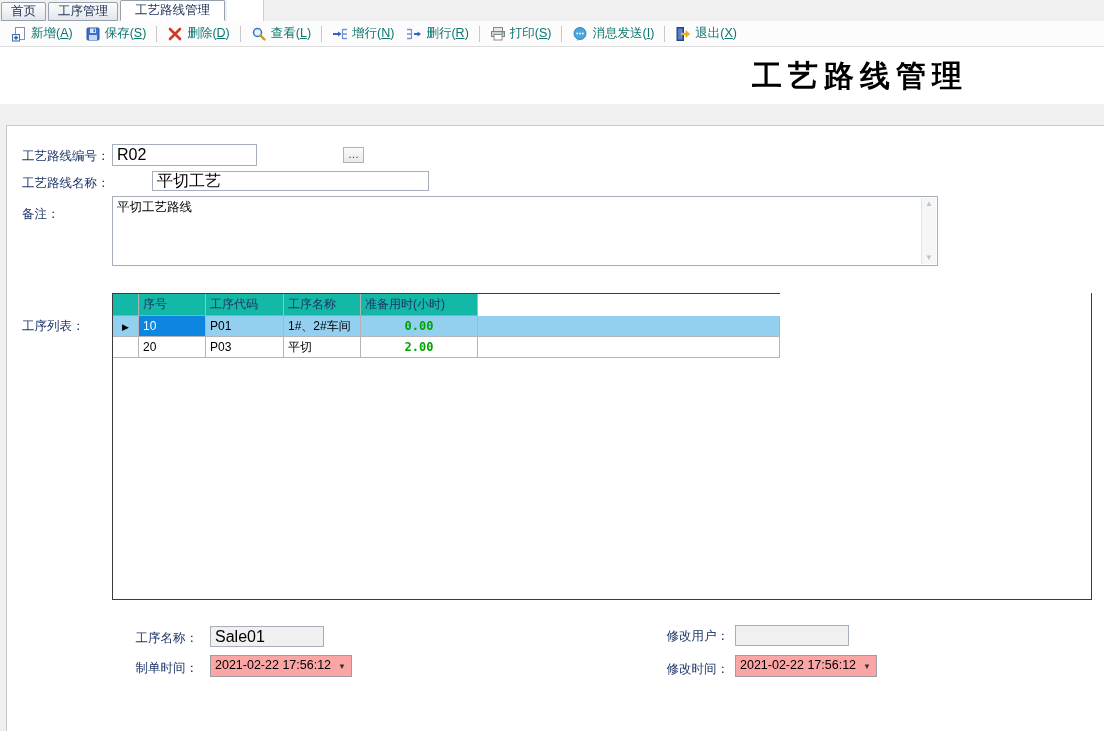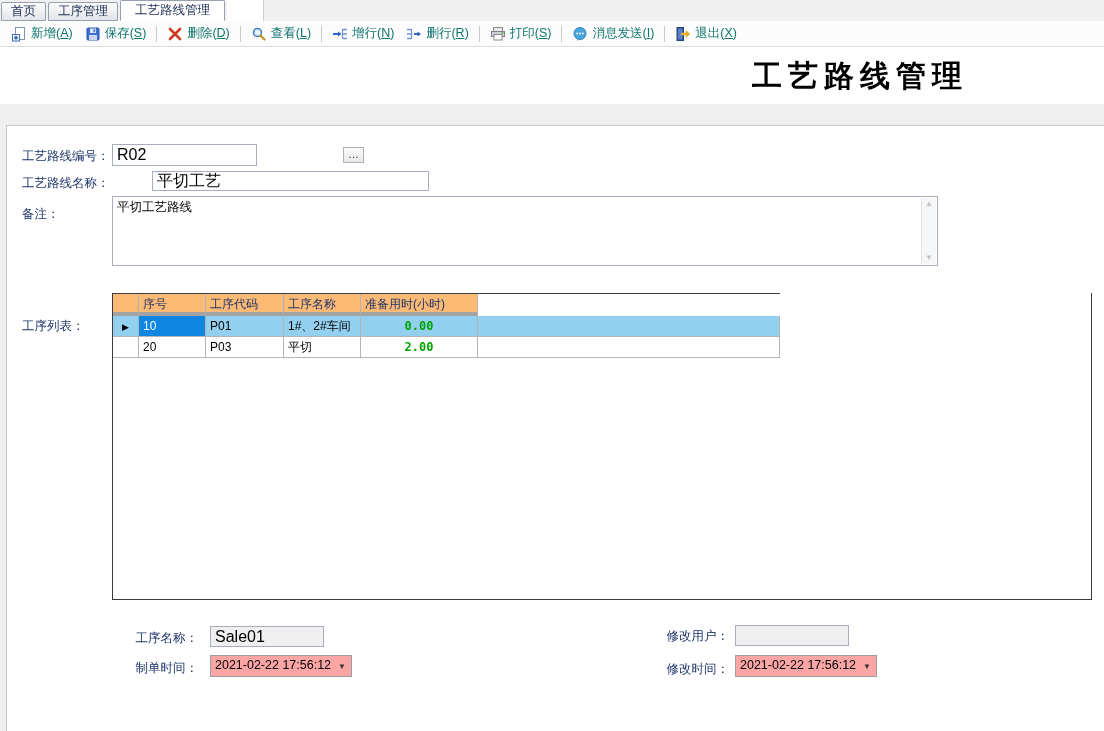--- a/index.html
+++ b/index.html
@@ -65,21 +65,21 @@
   .grid-container { position:absolute; left:112px; top:293px; width:980px; height:307px;
     background:#fff; border-left:1px solid #3b3b3b; border-right:1px solid #3b3b3b;
     border-bottom:1px solid #3b3b3b; }
   .grid-table { position:absolute; left:0; top:0; width:667px;
     border-top:1px solid #3b3b3b; }
   .g-row { display:flex; }
   .g-cell { border-right:1px solid #b4b4b4; border-bottom:1px solid #b4b4b4;
     height:21px; line-height:20px; padding-left:4px; font-size:12px;
     overflow:hidden; white-space:nowrap; }
   .g-head .g-cell { height:22px; line-height:21px; color:#1c3468;
-    border-bottom:4px solid #a3a3a3; background:#fdba74; }
+    border-bottom:1px solid #a3a3a3; background:#14b8a6; }
   .c0 { width:26px; padding-left:0; text-align:center; }
   .c1 { width:67px; }
   .c2 { width:78px; }
   .c3 { width:77px; }
   .c4 { width:117px; text-align:center; padding-left:0;
     font-family:"DejaVu Sans Mono","Liberation Mono",monospace; font-weight:bold; }
   .c5 { width:302px; }
   .g-head .c4 { font-family:"Liberation Sans","DejaVu Sans",sans-serif;
     font-weight:normal; text-align:left; padding-left:4px; }
   .row-selected .g-cell { background:#93cfef; }

